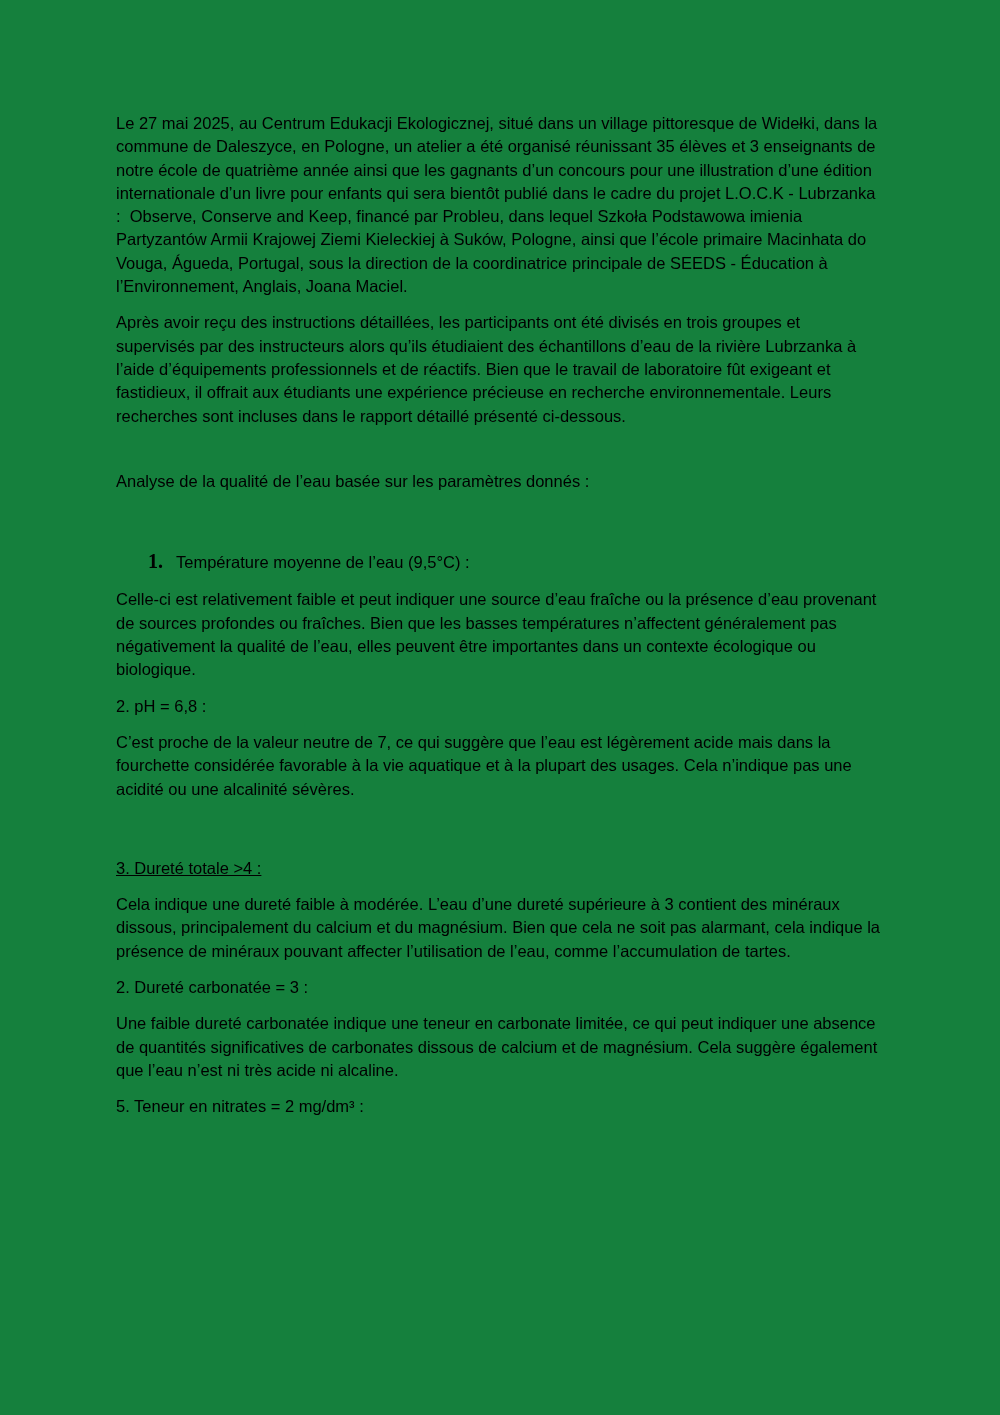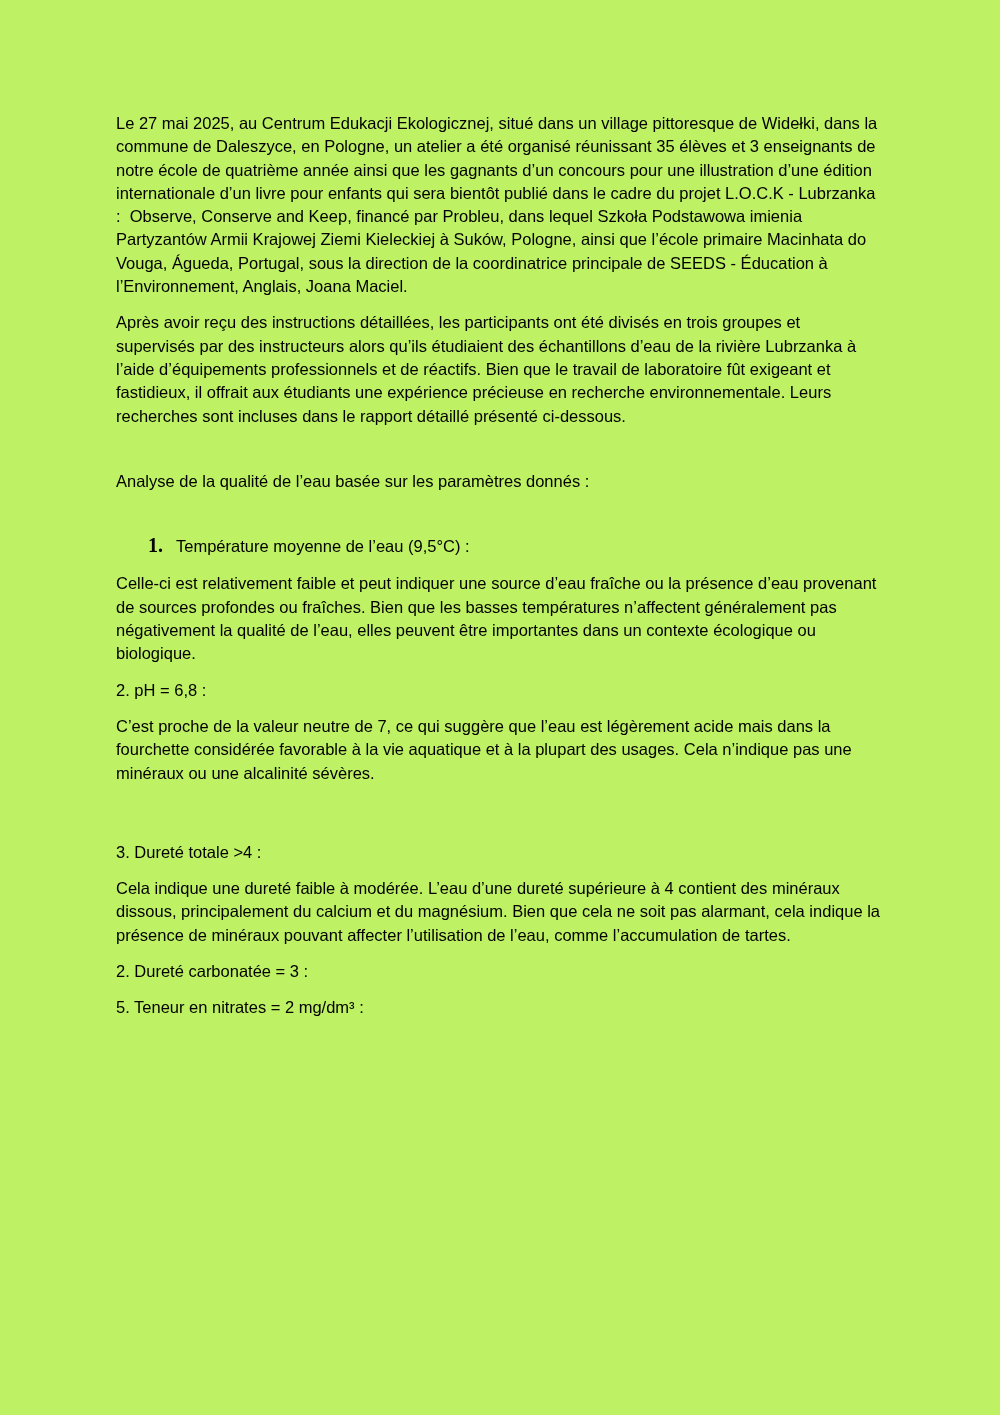--- a/index.html
+++ b/index.html
@@ -10,46 +10,47 @@
     body {
       width: 1000px;
       height: 1415px;
       font-family: "Liberation Sans", "DejaVu Sans", sans-serif;
       color: #000000;
     }
     .page {
       position: relative;
       width: 1000px;
       height: 1415px;
-      background: #bef264;
+      background: #15803d;
       overflow: hidden;
     }
     .content {
       position: absolute;
       left: 116px;
       top: 112px;
       width: 766px;
       font-size: 16.5px;
       line-height: 23.3px;
       color: #000000;
     }
     .para {
       margin: 0 0 13px 0;
       white-space: pre-wrap;
     }
     .analysis-heading {
-      margin: 42px 0 14px 0;
+      margin: 42px 0 30px 0;
       white-space: pre-wrap;
     }
     .numbered-item {
       margin: 0 0 13px 0;
       white-space: pre-wrap;
     }
     .gap-before {
       margin-top: 56px;
+      text-decoration: underline;
     }
     .list-item-1 {
       display: flex;
       align-items: baseline;
       margin: 0 0 14px 0;
       padding-left: 32px;
     }
     .list-number {
       font-family: "Liberation Serif", "DejaVu Serif", serif;
       font-weight: bold;
@@ -79,25 +80,26 @@
 
     <div class="list-item-1">
       <span class="list-number">1.</span>
       <span class="list-label">Température moyenne de l’eau (9,5°C) :</span>
     </div>
 
     <p class="para">Celle-ci est relativement faible et peut indiquer une source d’eau fraîche ou la présence d’eau provenant de sources profondes ou fraîches. Bien que les basses températures n’affectent généralement pas négativement la qualité de l’eau, elles peuvent être importantes dans un contexte écologique ou biologique.</p>
 
     <p class="numbered-item">2. pH = 6,8 :</p>
 
-    <p class="para">C’est proche de la valeur neutre de 7, ce qui suggère que l’eau est légèrement acide mais dans la fourchette considérée favorable à la vie aquatique et à la plupart des usages. Cela n’indique pas une minéraux ou une alcalinité sévères.</p>
+    <p class="para">C’est proche de la valeur neutre de 7, ce qui suggère que l’eau est légèrement acide mais dans la fourchette considérée favorable à la vie aquatique et à la plupart des usages. Cela n’indique pas une acidité ou une alcalinité sévères.</p>
 
     <p class="numbered-item gap-before">3. Dureté totale &gt;4 :</p>
 
-    <p class="para">Cela indique une dureté faible à modérée. L’eau d’une dureté supérieure à 4 contient des minéraux dissous, principalement du calcium et du magnésium. Bien que cela ne soit pas alarmant, cela indique la présence de minéraux pouvant affecter l’utilisation de l’eau, comme l’accumulation de tartes.</p>
+    <p class="para">Cela indique une dureté faible à modérée. L’eau d’une dureté supérieure à 3 contient des minéraux dissous, principalement du calcium et du magnésium. Bien que cela ne soit pas alarmant, cela indique la présence de minéraux pouvant affecter l’utilisation de l’eau, comme l’accumulation de tartes.</p>
 
     <p class="numbered-item">2. Dureté carbonatée = 3 :</p>
 
+    <p class="para">Une faible dureté carbonatée indique une teneur en carbonate limitée, ce qui peut indiquer une absence de quantités significatives de carbonates dissous de calcium et de magnésium. Cela suggère également que l’eau n’est ni très acide ni alcaline.</p>
 
     <p class="numbered-item">5. Teneur en nitrates = 2 mg/dm³ :</p>
 
   </div>
 </div>
 
 </body></html>

